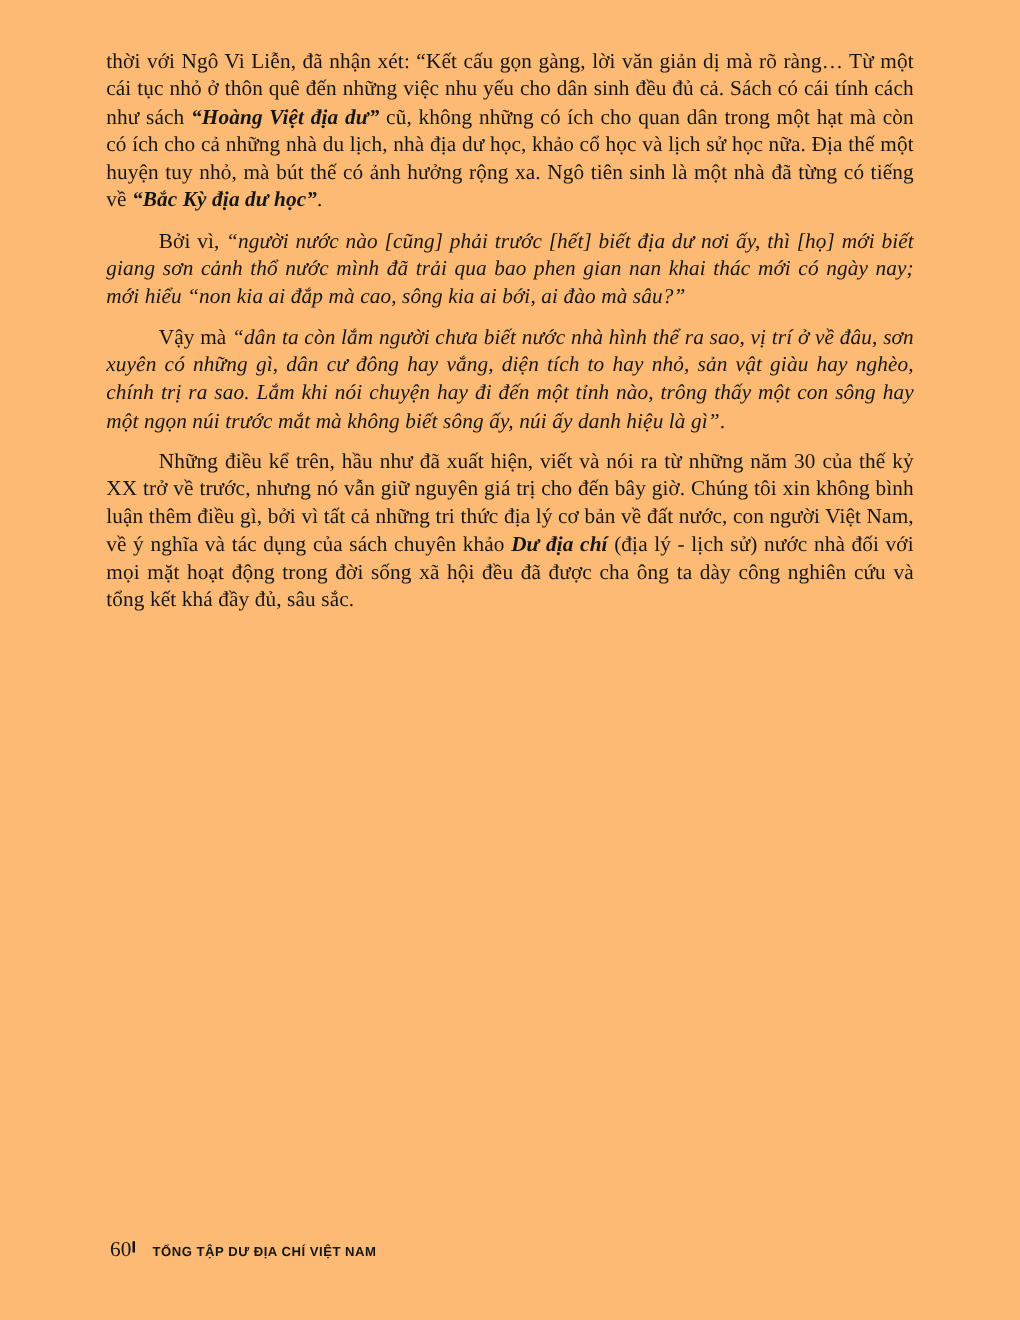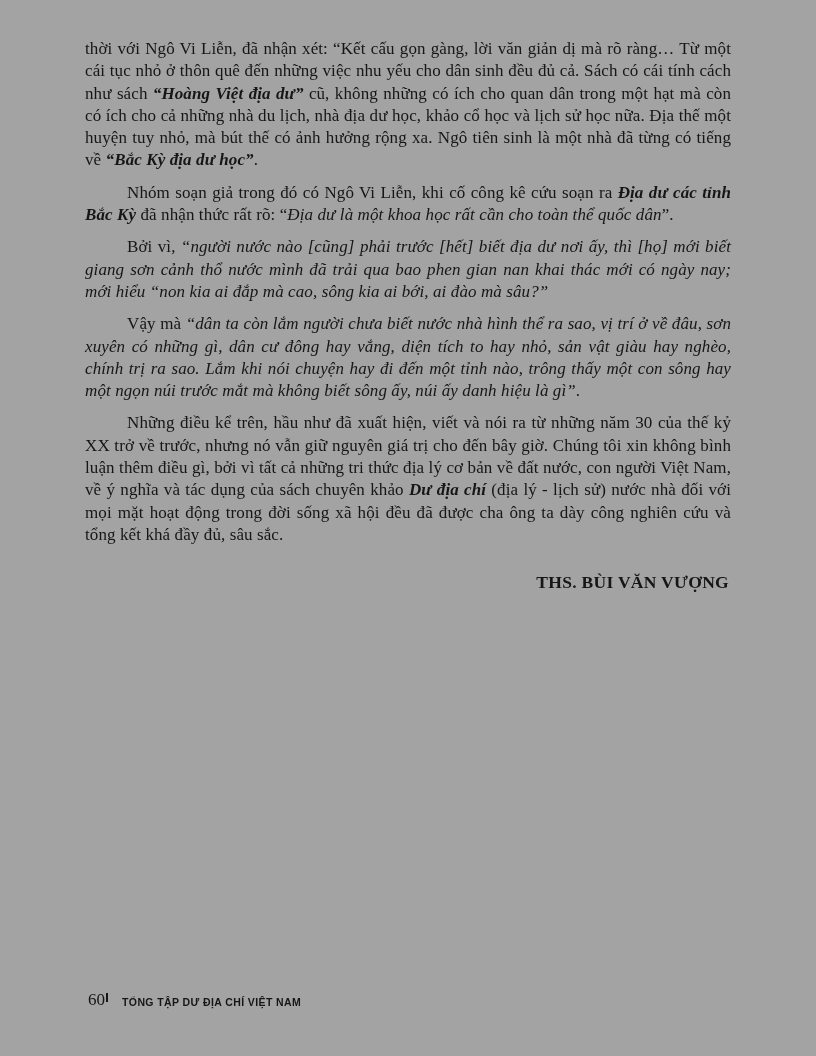--- a/index.html
+++ b/index.html
@@ -4,21 +4,21 @@
 <style>
   html, body {
     margin: 0;
     padding: 0;
     background: #ffffff;
   }
   .page {
     position: relative;
     width: 816px;
     height: 1056px;
-    background: #a3a3a3;
+    background: #fdba74;
     color: #161616;
     font-family: "Liberation Serif", "DejaVu Serif", serif;
     overflow: hidden;
     box-sizing: border-box;
   }
   .text-block {
     position: absolute;
     left: 85px;
     top: 38px;
     width: 646px;
@@ -80,27 +80,25 @@
   }
 </style>
 </head>
 <body>
 
 <div class="page">
 
   <div class="text-block">
     <div>
         <p class="para"><span class="seg-n">thời với Ngô Vi Liễn, đã nhận xét: “Kết cấu gọn gàng, lời văn giản dị mà rõ ràng… Từ một cái tục nhỏ ở thôn quê đến những việc nhu yếu cho dân sinh đều đủ cả. Sách có cái tính cách như sách </span><span class="seg-bi">“Hoàng Việt địa dư”</span><span class="seg-n"> cũ, không những có ích cho quan dân trong một hạt mà còn có ích cho cả những nhà du lịch, nhà địa dư học, khảo cổ học và lịch sử học nữa. Địa thế một huyện tuy nhỏ, mà bút thế có ảnh hưởng rộng xa. Ngô tiên sinh là một nhà đã từng có tiếng về </span><span class="seg-bi">“Bắc Kỳ địa dư học”</span><span class="seg-n">.</span></p>
-        <p class="para indent"><span class="seg-n">Nhóm soạn giả trong đó có Ngô Vi Liễn, khi cố công kê cứu soạn ra </span><span class="seg-bi">Địa dư các tỉnh Bắc Kỳ</span><span class="seg-n"> đã nhận thức rất rõ: “</span><span class="seg-i">Địa dư là một khoa học rất cần cho toàn thể quốc dân</span><span class="seg-n">”.</span></p>
         <p class="para indent"><span class="seg-n">Bởi vì, </span><span class="seg-i">“người nước nào [cũng] phải trước [hết] biết địa dư nơi ấy, thì [họ] mới biết giang sơn cảnh thổ nước mình đã trải qua bao phen gian nan khai thác mới có ngày nay; mới hiểu “non kia ai đắp mà cao, sông kia ai bới, ai đào mà sâu?”</span></p>
         <p class="para indent"><span class="seg-n">Vậy mà </span><span class="seg-i">“dân ta còn lắm người chưa biết nước nhà hình thể ra sao, vị trí ở về đâu, sơn xuyên có những gì, dân cư đông hay vắng, diện tích to hay nhỏ, sản vật giàu hay nghèo, chính trị ra sao. Lắm khi nói chuyện hay đi đến một tỉnh nào, trông thấy một con sông hay một ngọn núi trước mắt mà không biết sông ấy, núi ấy danh hiệu là gì”</span><span class="seg-n">.</span></p>
         <p class="para indent"><span class="seg-n">Những điều kể trên, hầu như đã xuất hiện, viết và nói ra từ những năm 30 của thế kỷ XX trở về trước, nhưng nó vẫn giữ nguyên giá trị cho đến bây giờ. Chúng tôi xin không bình luận thêm điều gì, bởi vì tất cả những tri thức địa lý cơ bản về đất nước, con người Việt Nam, về ý nghĩa và tác dụng của sách chuyên khảo </span><span class="seg-bi">Dư địa chí</span><span class="seg-n"> (địa lý - lịch sử) nước nhà đối với mọi mặt hoạt động trong đời sống xã hội đều đã được cha ông ta dày công nghiên cứu và tổng kết khá đầy đủ, sâu sắc.</span></p>
       </div>
 
-    <div class="signature">THS. BÙI VĂN VƯỢNG</div>
   </div>
 
   <div class="footer">
     <div class="folio">
       <span class="page-number">60</span>
       <span class="folio-tick"></span>
     </div>
     <span class="running-title">TỔNG TẬP DƯ ĐỊA CHÍ VIỆT NAM</span>
   </div>
 

